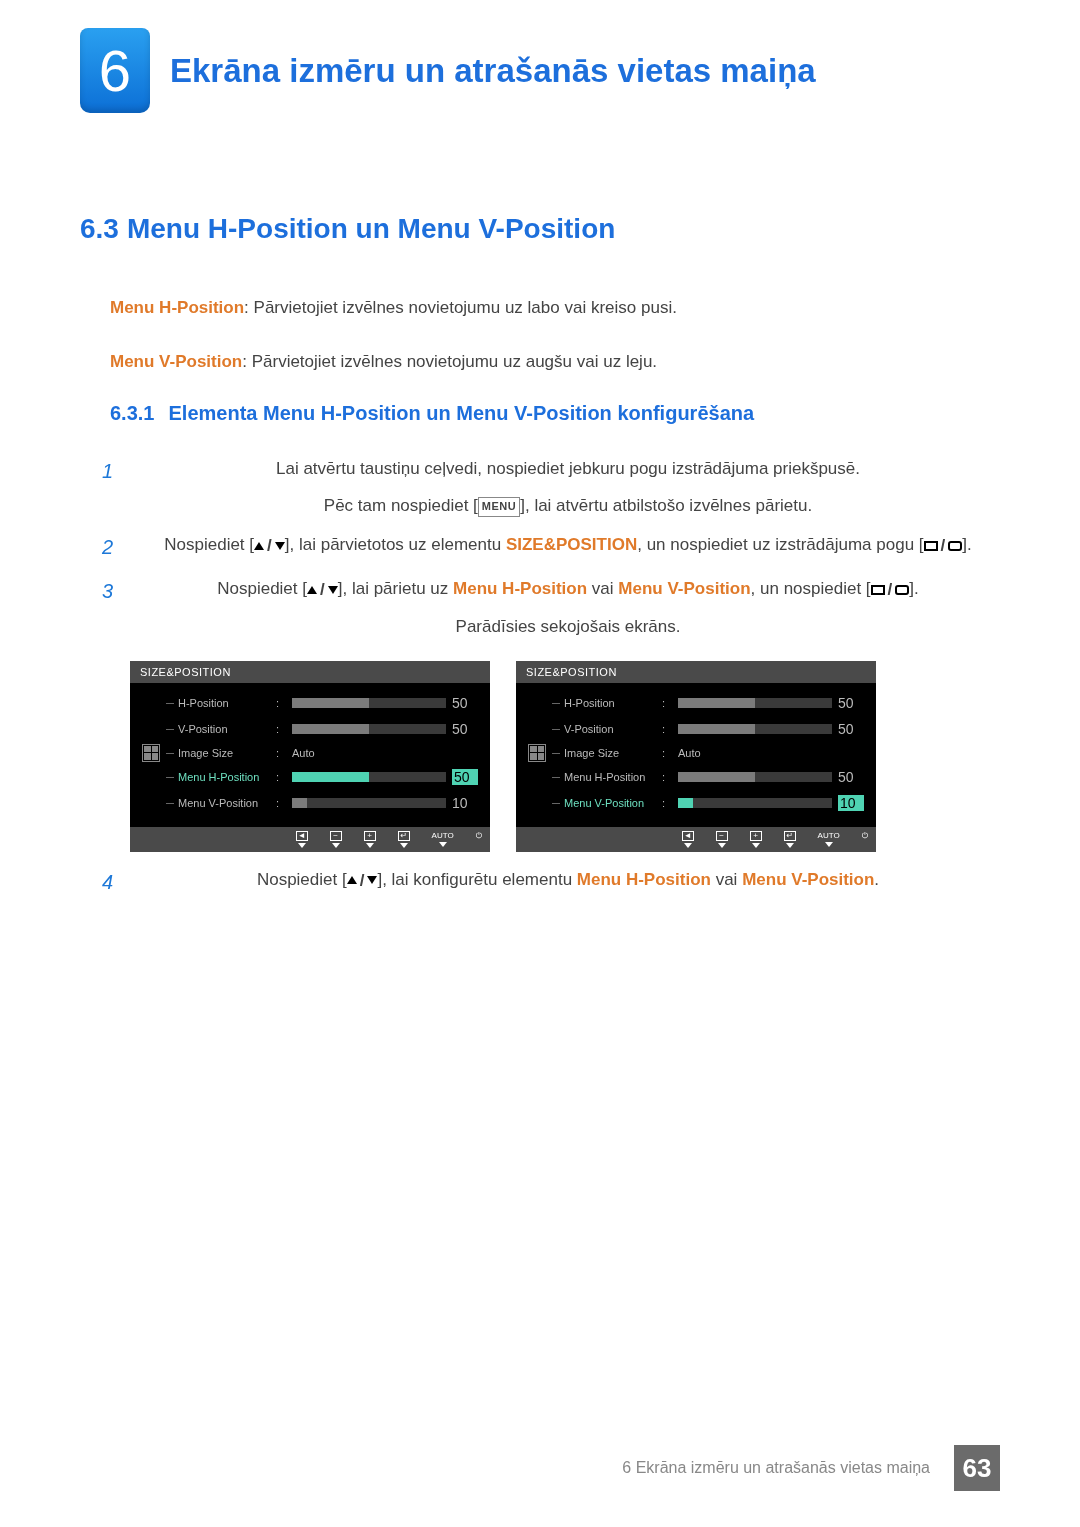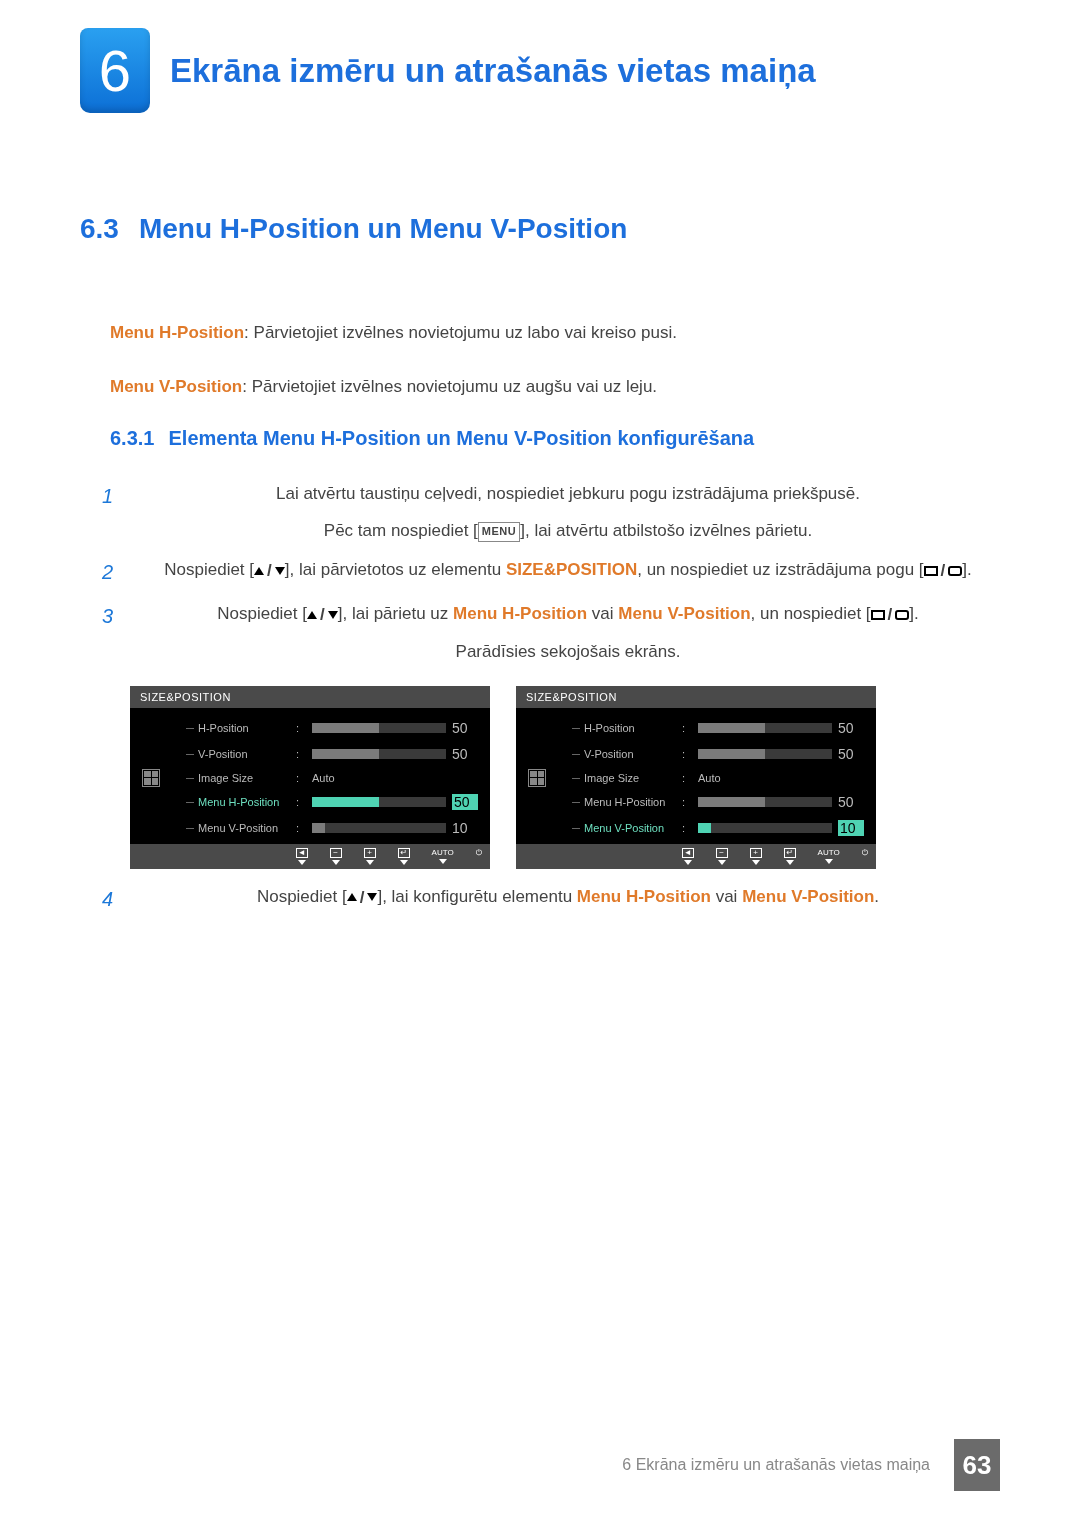--- a/index.html
+++ b/index.html
@@ -33,25 +33,25 @@
     font-weight:400;
     box-shadow: inset 0 -4px 6px rgba(0,0,0,0.15);
   }
   .chapter-title {
     font-size: 33px;
     color: #1d6fdc;
     font-weight: 700;
   }
   .section-heading {
     display:flex;
-    gap: 20px;
+    gap: 8px;
     font-size: 28px;
     color:#1d6fdc;
     font-weight: 700;
-    margin-bottom: 75px;
+    margin-bottom: 50px;
   }
   .body-line {
     font-size: 17px;
     line-height: 1.5;
     margin-left: 30px;
     margin-bottom: 28px;
     color:#444;
   }
   .body-line .term { color:#e07a2a; font-weight:700; }
   .subsection {
@@ -127,22 +127,22 @@
   }
   .osd-title {
     background:#4a4a4a;
     color:#fff;
     font-size:11px;
     padding:5px 10px;
     letter-spacing:0.5px;
   }
   .osd-body {
     display:flex;
-    padding:12px 12px 8px 10px;
-    gap:24px;
+    padding:12px 12px 16px 10px;
+    gap:4px;
     min-height:130px;
   }
   .osd-left {
     width:22px;
     display:flex;
     align-items:center;
     justify-content:center;
   }
   .icon-grid {
     width:18px;height:18px;border:1px solid #888;display:grid;
@@ -183,21 +183,21 @@
     right:80px;
     display:flex;
     align-items:center;
     gap:24px;
   }
   .page-footer-text{
     color:#888;font-size:16px;
   }
   .page-num{
     background:#6b6b6b;color:#fff;font-size:26px;font-weight:700;
-    width:46px;height:52px;display:flex;align-items:center;justify-content:center;
+    width:46px;height:46px;display:flex;align-items:center;justify-content:center;
   }
 </style>
 </head>
 <body>
 
 <div class="page">
   <div class="header-row">
     <div class="chapter-badge">6</div>
     <div class="chapter-title">Ekrāna izmēru un atrašanās vietas maiņa</div>
   </div>

